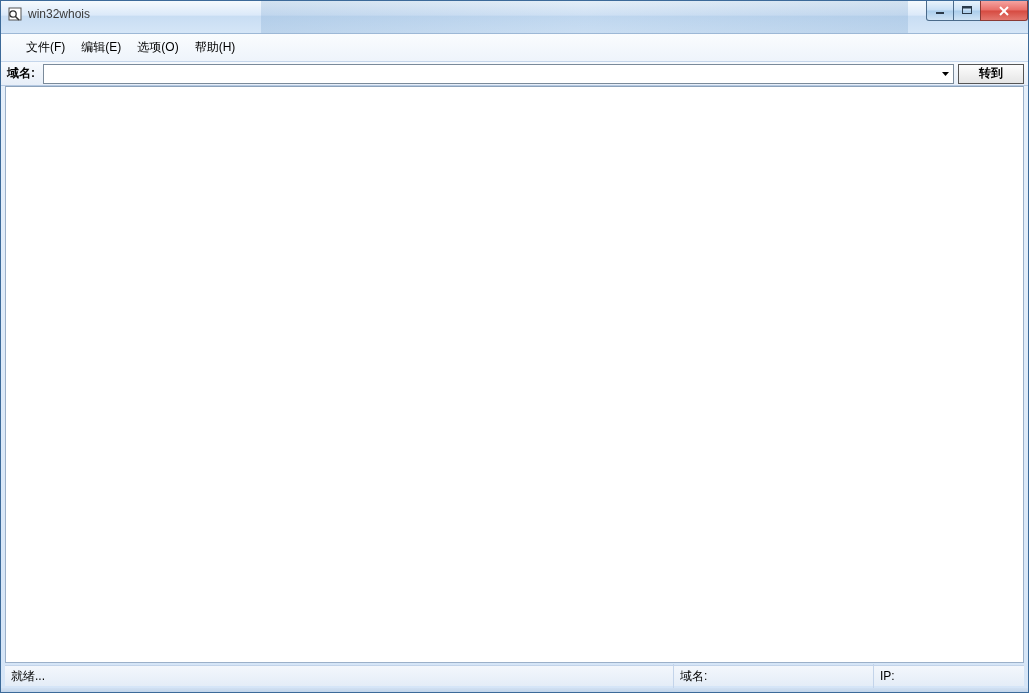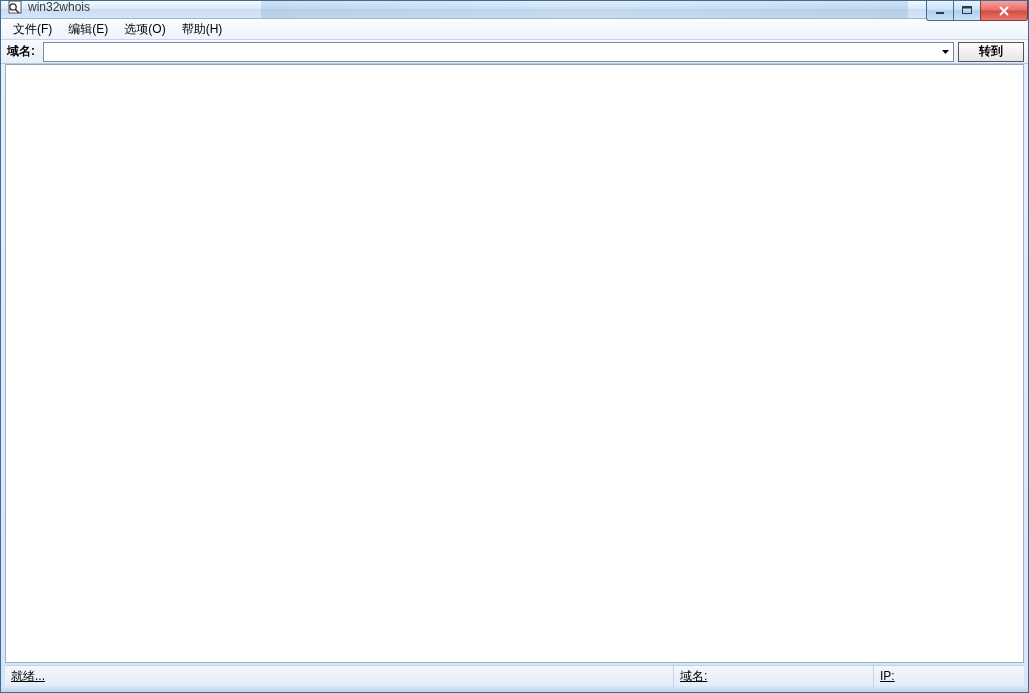--- a/index.html
+++ b/index.html
@@ -14,21 +14,21 @@
     .window {
       width: 1029px;
       height: 693px;
       background: linear-gradient(to bottom, #e8f1fb 0%, #d5e5f7 100%);
       border: 1px solid #3c6a99;
       display: flex;
       flex-direction: column;
       position: relative;
     }
     .titlebar {
-      height: 18px;
+      height: 33px;
       background: linear-gradient(to bottom, #f5fafd 0%, #dbe9f9 45%, #c8ddf3 46%, #d5e6f7 100%);
       display: flex;
       align-items: center;
       padding: 0 0 6px 6px;
       border-bottom: 1px solid #9db8d6;
       position: relative;
     }
     .titlebar .app-icon {
       width: 16px;
       height: 16px;
@@ -76,26 +76,26 @@
     }
     .win-btn.min { border-bottom-left-radius: 3px; }
     .win-btn.close {
       width: 48px;
       background: linear-gradient(to bottom, #f5a3a0 0%, #e86e68 48%, #d64b41 52%, #e4786f 100%);
       border-color: #8a3a35;
       border-bottom-right-radius: 3px;
     }
     .win-btn svg { display: block; }
     .menubar {
-      height: 21px;
+      height: 28px;
       background: linear-gradient(to bottom, #fafcfe 0%, #eef4fb 100%);
       border-bottom: 1px solid #c5d6eb;
       display: flex;
       align-items: center;
-      padding: 0 4px;
+      padding: 0 17px;
     }
     .menu-item {
       padding: 2px 8px;
       color: #000;
       cursor: default;
     }
     .toolbar {
       height: 24px;
       background: linear-gradient(to bottom, #f7fafd 0%, #e7eef8 100%);
       border-bottom: 1px solid #b5c9e2;
@@ -164,21 +164,20 @@
       color: #000;
       margin: 2px 4px 2px 4px;
     }
     .status-pane {
       padding: 12px 6px;
       border-right: 1px solid #c3d4ea;
       height: 100%;
       display: flex;
       align-items: center;
       white-space: nowrap;
-      text-decoration: underline;
     }
     .status-pane.main { flex: 1; border-left: none; }
     .status-pane.domain { width: 200px; }
     .status-pane.ip { width: 150px; border-right: none; }
     .outer-bottom {
       height: 4px;
       background: linear-gradient(to bottom, #d0e0f2, #c2d5eb);
     }
   </style>
 </head>

